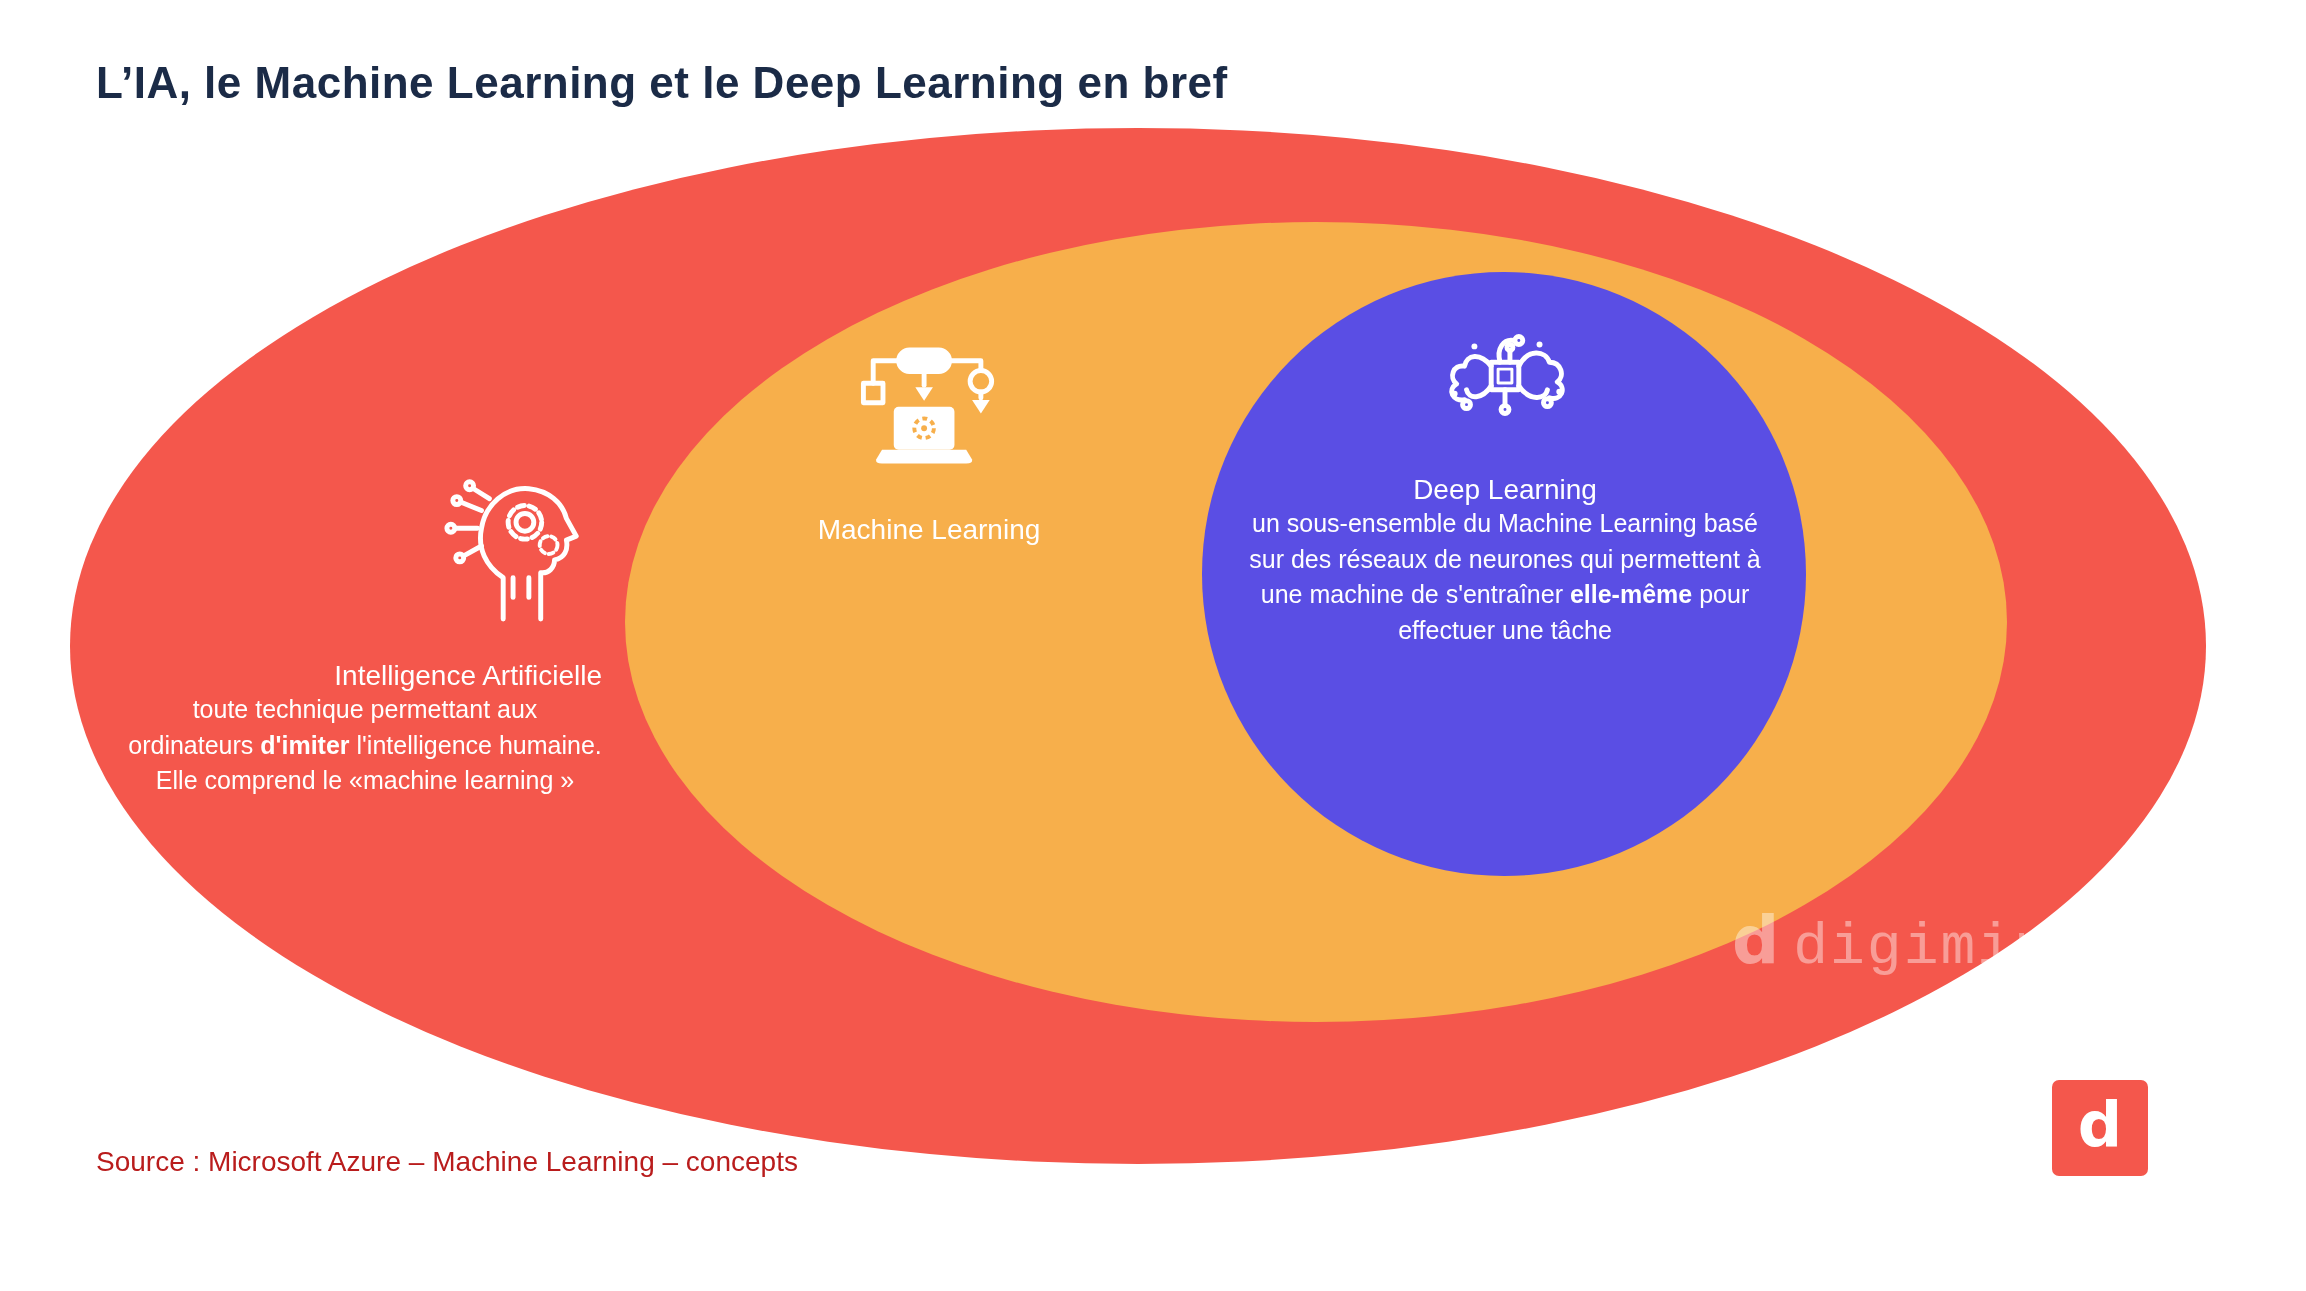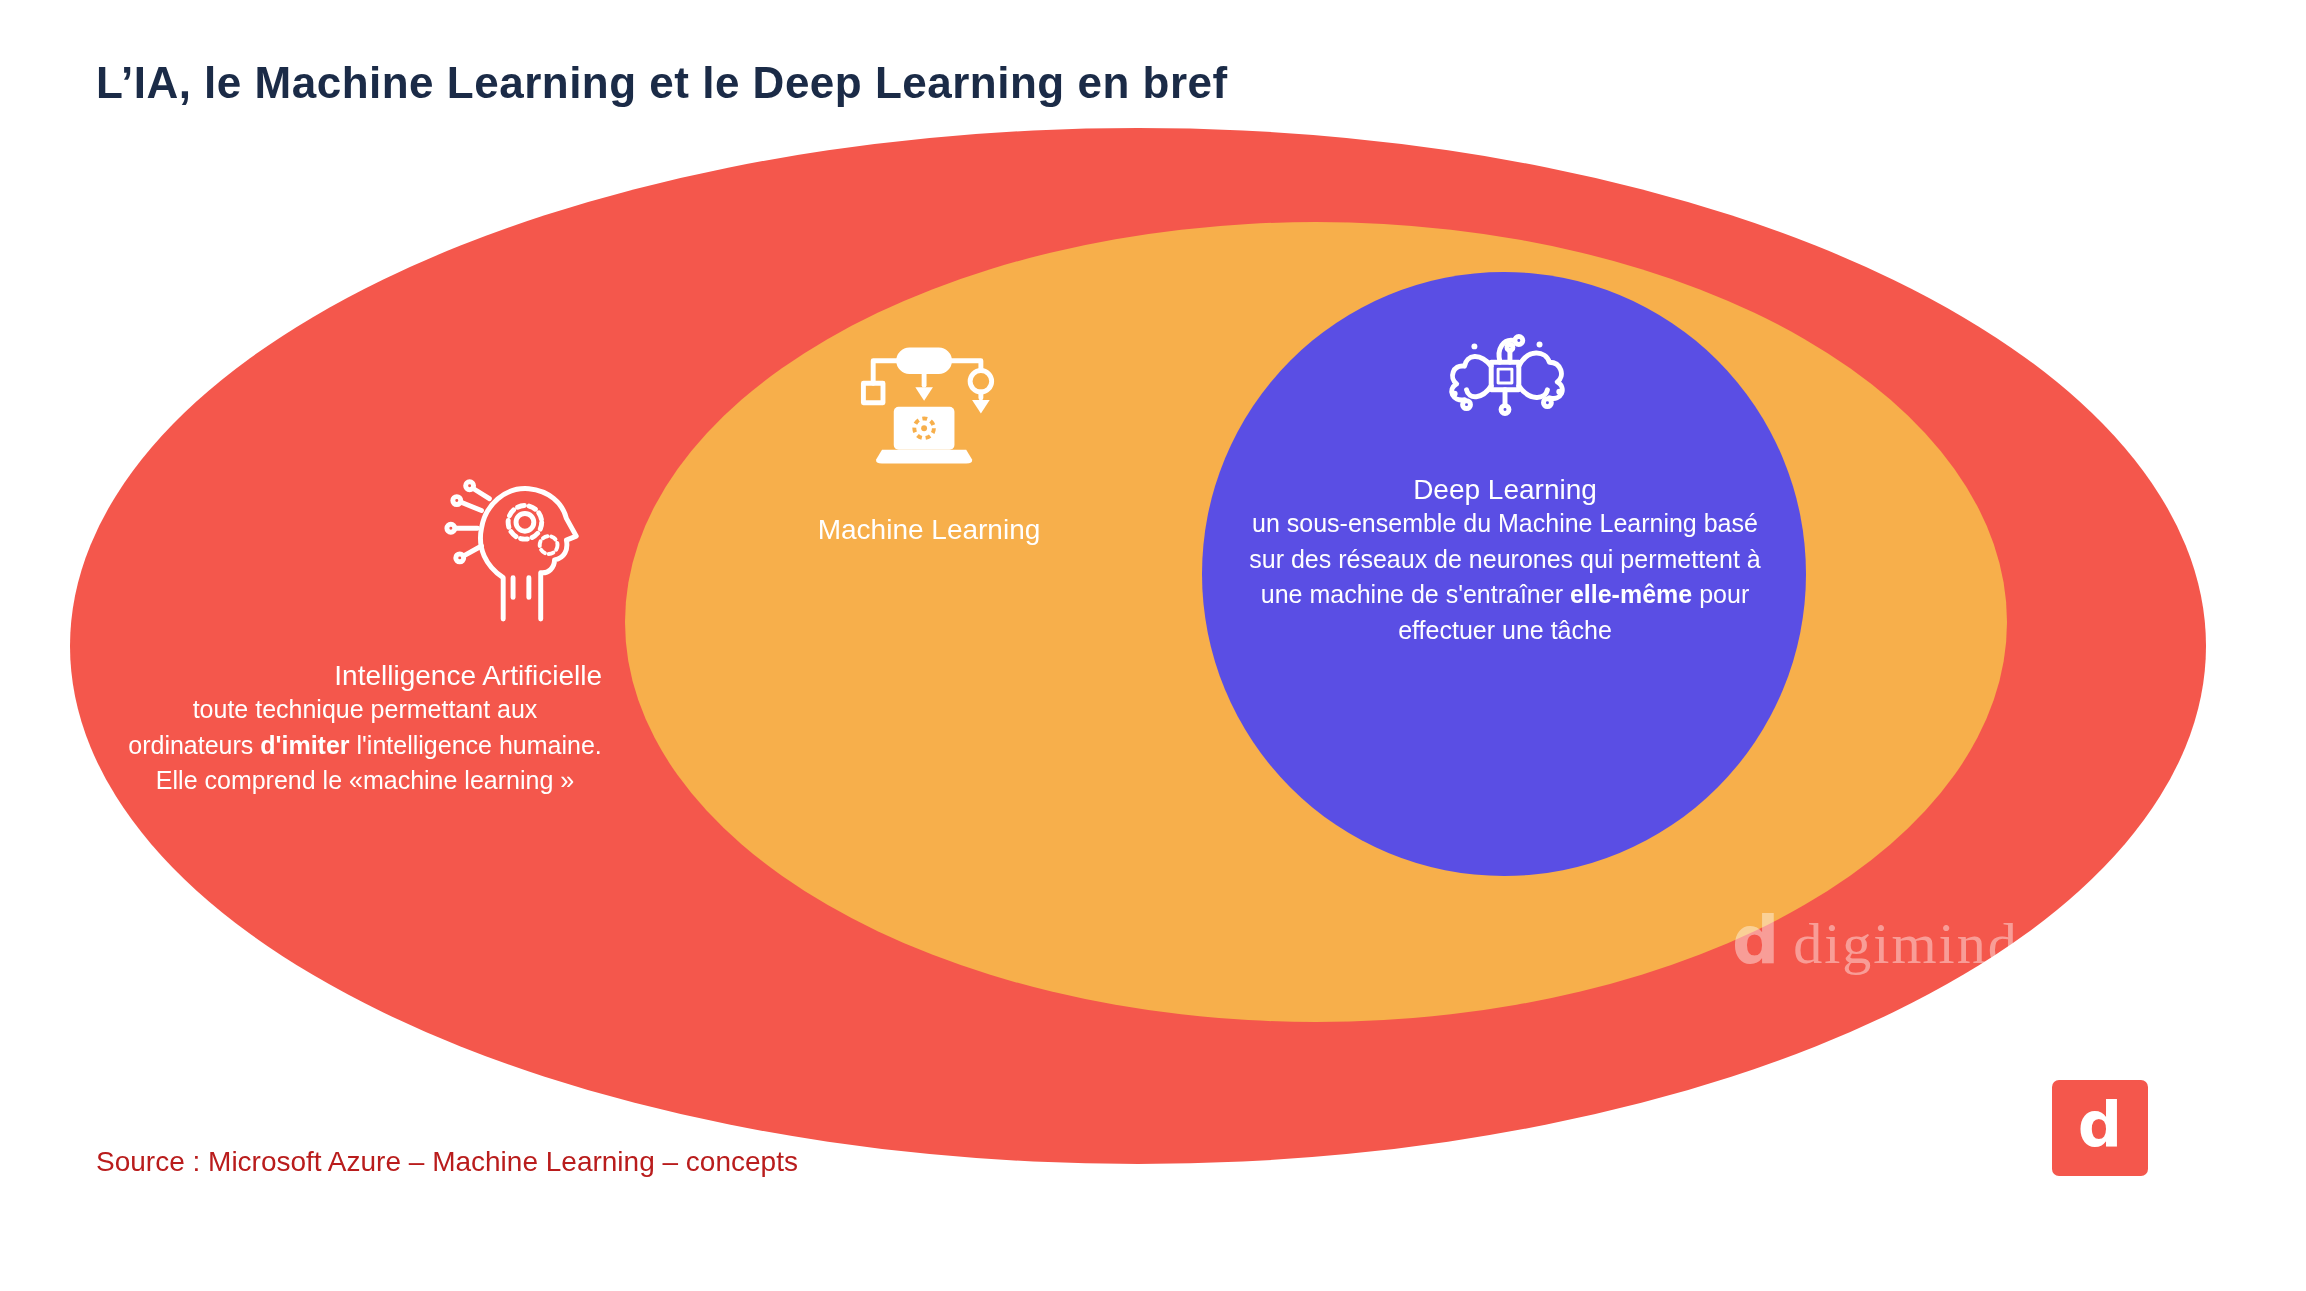--- a/index.html
+++ b/index.html
@@ -36,21 +36,21 @@
   .source-text {
     position:absolute; left:96px; top:1146px;
     font-size:28px; color:#1B2B47;
   }
   .watermark {
     position:absolute; left:1732px; top:902px;
     display:flex; align-items:baseline; gap:14px;
     color:#ffffff; opacity:0.42; pointer-events:none;
   }
   .watermark .wm-mark { font-size:66px; font-weight:bold; font-family:"DejaVu Sans", sans-serif; }
-  .watermark .wm-word { font-size:58px; font-weight:normal; letter-spacing:2px; font-family:Liberation Serif, serif; }
+  .watermark .wm-word { font-size:58px; font-weight:normal; letter-spacing:2px; font-family:Liberation Mono, monospace; }
   .logo-box {
     position:absolute; left:2052px; top:1080px;
     width:96px; height:96px; background:#F4574C; border-radius:7px;
     display:flex; align-items:center; justify-content:center;
   }
   .logo-letter {
     color:#ffffff; font-size:62px; font-weight:bold;
     font-family:"DejaVu Sans", sans-serif; line-height:1;
     padding-bottom:6px;
   }

